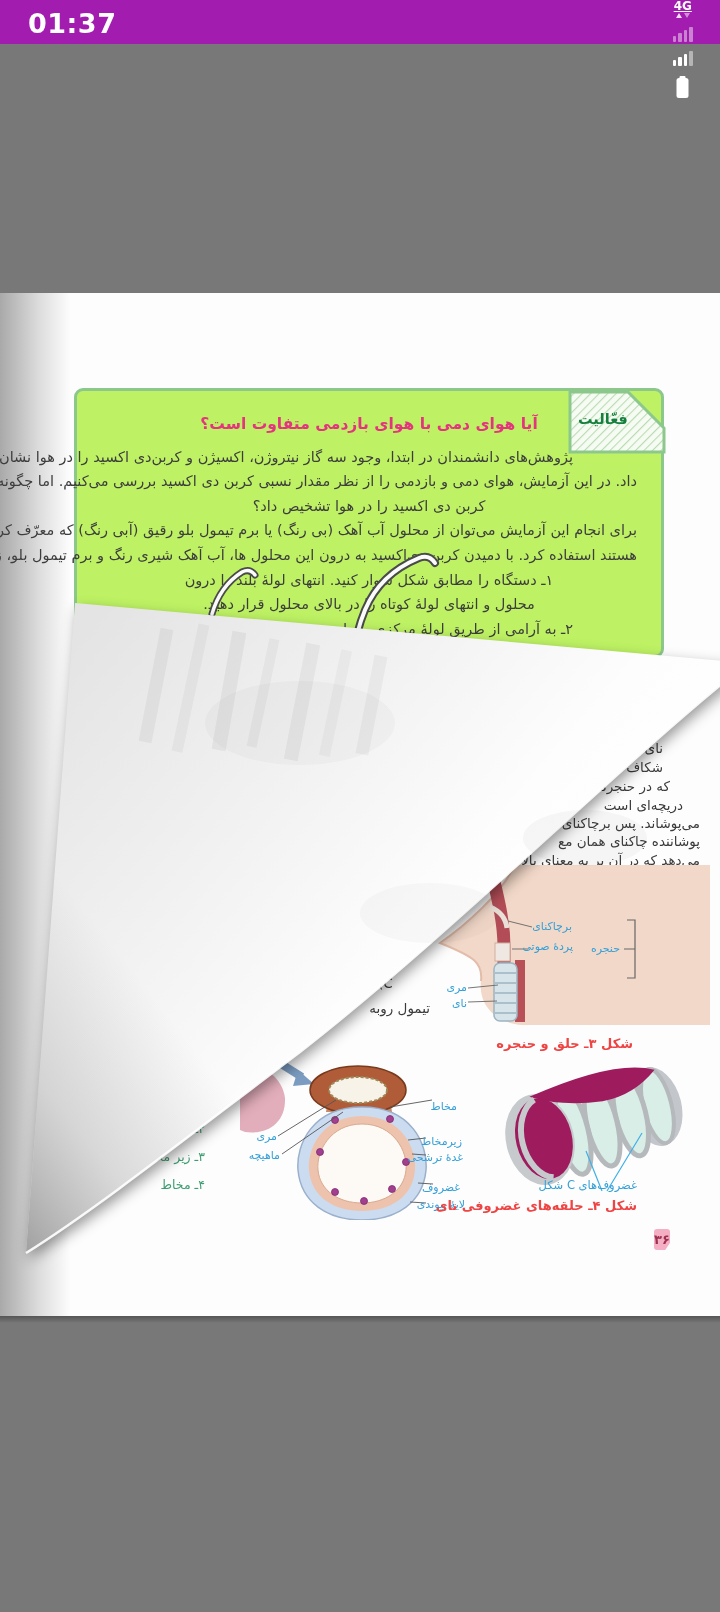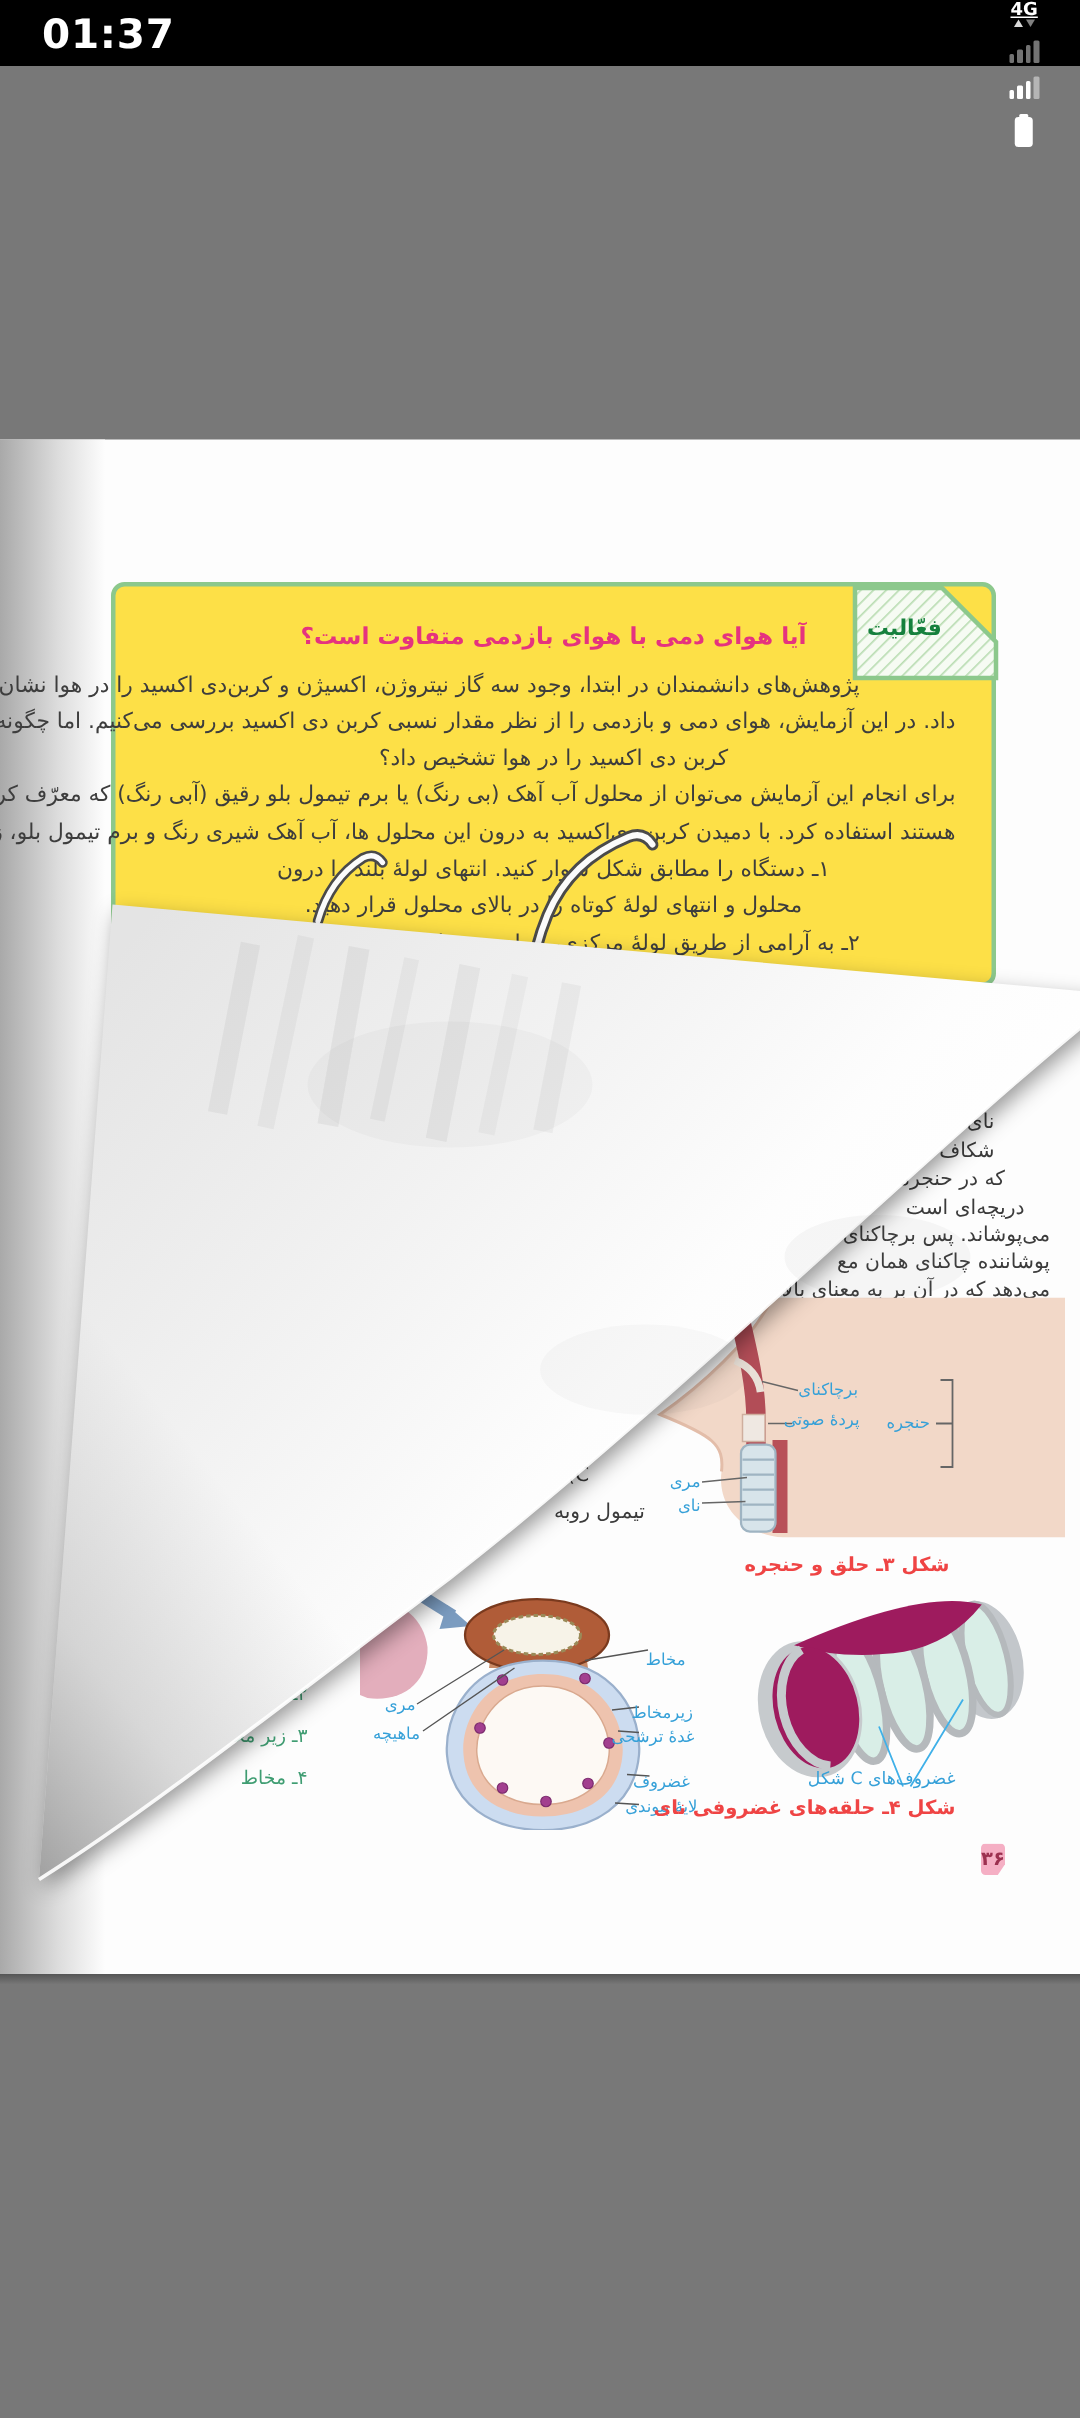--- a/index.html
+++ b/index.html
@@ -1,19 +1,19 @@
 <!DOCTYPE html>
 <html><head>
 <meta charset="utf-8">
 <style>
   html,body{margin:0;padding:0;background:#000;}
   .screen{position:relative;width:720px;height:1612px;background:#787878;overflow:hidden;
           font-family:"DejaVu Sans",sans-serif;}
   
-  .statusbar{position:absolute;left:0;top:0;width:720px;height:44px;background:#000000;
+  .statusbar{position:absolute;left:0;top:0;width:720px;height:44px;background:#a21caf;
              display:flex;align-items:center;justify-content:space-between;box-sizing:border-box;
              padding:0 16px 0 28px;color:#fff;}
   .clock{font-size:27px;font-weight:bold;letter-spacing:.5px;padding-top:2px;}
   .sb-right{display:flex;align-items:center;gap:9px;flex-direction:column;}
   .volte{background:#fff;color:#c5871b;font-size:10px;font-weight:bold;border-radius:3px;
          padding:2px 5px;line-height:1;}
   .netg{display:flex;flex-direction:column;align-items:center;line-height:1;}
   .netg .g{font-size:12px;font-weight:bold;text-decoration:underline;}
   .arrows{display:flex;gap:2px;margin-top:1px;}
   .tri-up{width:0;height:0;border-left:3px solid transparent;border-right:3px solid transparent;
@@ -32,21 +32,21 @@
   .rtl{direction:rtl;white-space:nowrap;}
   
   .bodyfrag{font-size:13.5px;color:#3b3b3b;}
   .lblue{color:#35a0d8;font-size:11px;}
   .cap{color:#ef4444;font-size:13px;font-weight:bold;}
   .lst{color:#3f9d72;font-size:12.5px;}
   .badge{width:16px;height:21px;background:#f5afc4;color:#9c3150;font-size:13px;font-weight:bold;
          display:flex;align-items:center;justify-content:center;
          clip-path:polygon(0 0,100% 0,100% 66%,70% 100%,0 100%);border-radius:3px;}
   
-  .gbox{left:74px;top:95px;width:590px;height:270px;box-sizing:border-box;background:#fde047;
+  .gbox{left:74px;top:95px;width:590px;height:270px;box-sizing:border-box;background:#bef264;
         border:3px solid #8cc88c;border-radius:9px;}
   .gtitle{left:0;top:24px;width:100%;text-align:center;color:#e5337f;font-weight:bold;
           font-size:15.5px;direction:rtl;}
   .gline{right:24px;left:24px;text-align:center;font-size:14.5px;color:#3d3d3d;direction:rtl;
          white-space:nowrap;}
   .activity-word{color:#15803d;font-weight:bold;font-size:14.5px;}
 </style>
 </head>
 <body>
 

